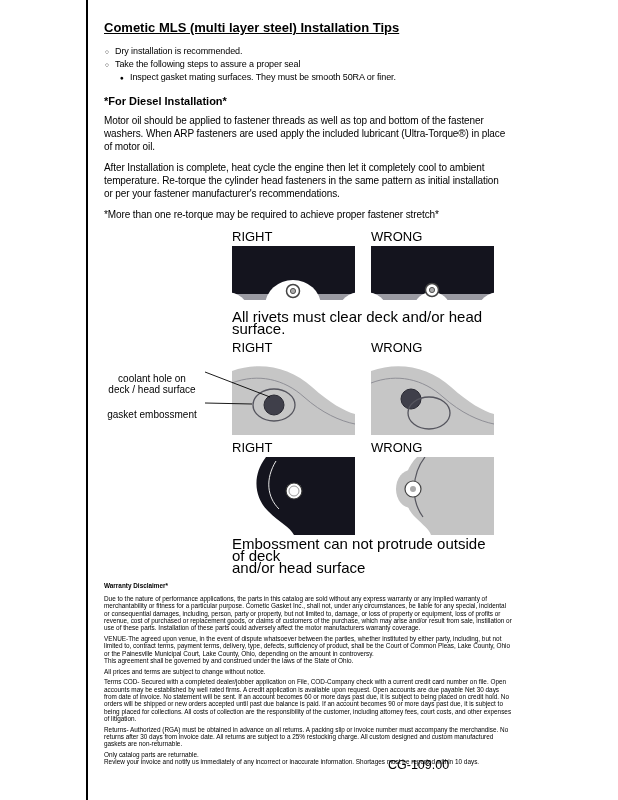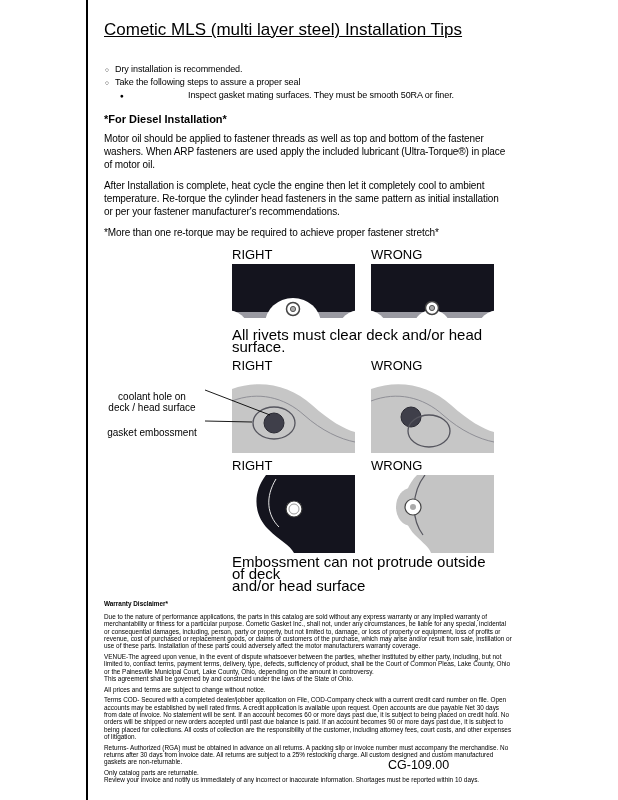--- a/index.html
+++ b/index.html
@@ -6,26 +6,26 @@
   html,body { background:#fff; }
   body {
     width:618px; height:800px;
     font-family:"Liberation Sans","DejaVu Sans",sans-serif;
     color:#000;
   }
   .page { position:relative; width:618px; height:800px; background:#fff; overflow:hidden; }
   .left-rule { position:absolute; left:86px; top:0; width:2px; height:800px; background:#000; }
   .content { position:absolute; left:104px; top:20px; width:408px; }
 
-  .title { font-size:17px; font-weight:normal; text-decoration:underline; margin-bottom:23px; }
+  .title { font-size:13px; font-weight:bold; text-decoration:underline; margin-bottom:10px; }
 
   .bullets { font-size:9px; line-height:13px; letter-spacing:-0.1px; }
   .bullet { position:relative; padding-left:11px; }
   .bullet::before { content:"○"; position:absolute; left:1px; top:0; font-size:6.5px; line-height:13px; }
-  .bullet.sub { margin-left:15px;text-align:center; }
+  .bullet.sub { margin-left:15px; }
   .bullet.sub::before { content:"●"; font-size:6.5px; }
 
   .section-heading { font-size:11px; font-weight:bold; margin:11px 0 7px; }
   .para { font-size:10px; line-height:13px; letter-spacing:-0.1px; margin-bottom:8px; width:402px; }
 
   .diagram-block { margin-left:128px; width:262px; margin-top:4px; }
   .diag-row { margin-bottom:5px; position:relative; }
   .diag-headers { display:flex; gap:16px; margin-bottom:2px; }
   .diag-headers span { width:123px; text-align:left; font-size:13px; }
   .diag-images { display:flex; gap:16px; }

